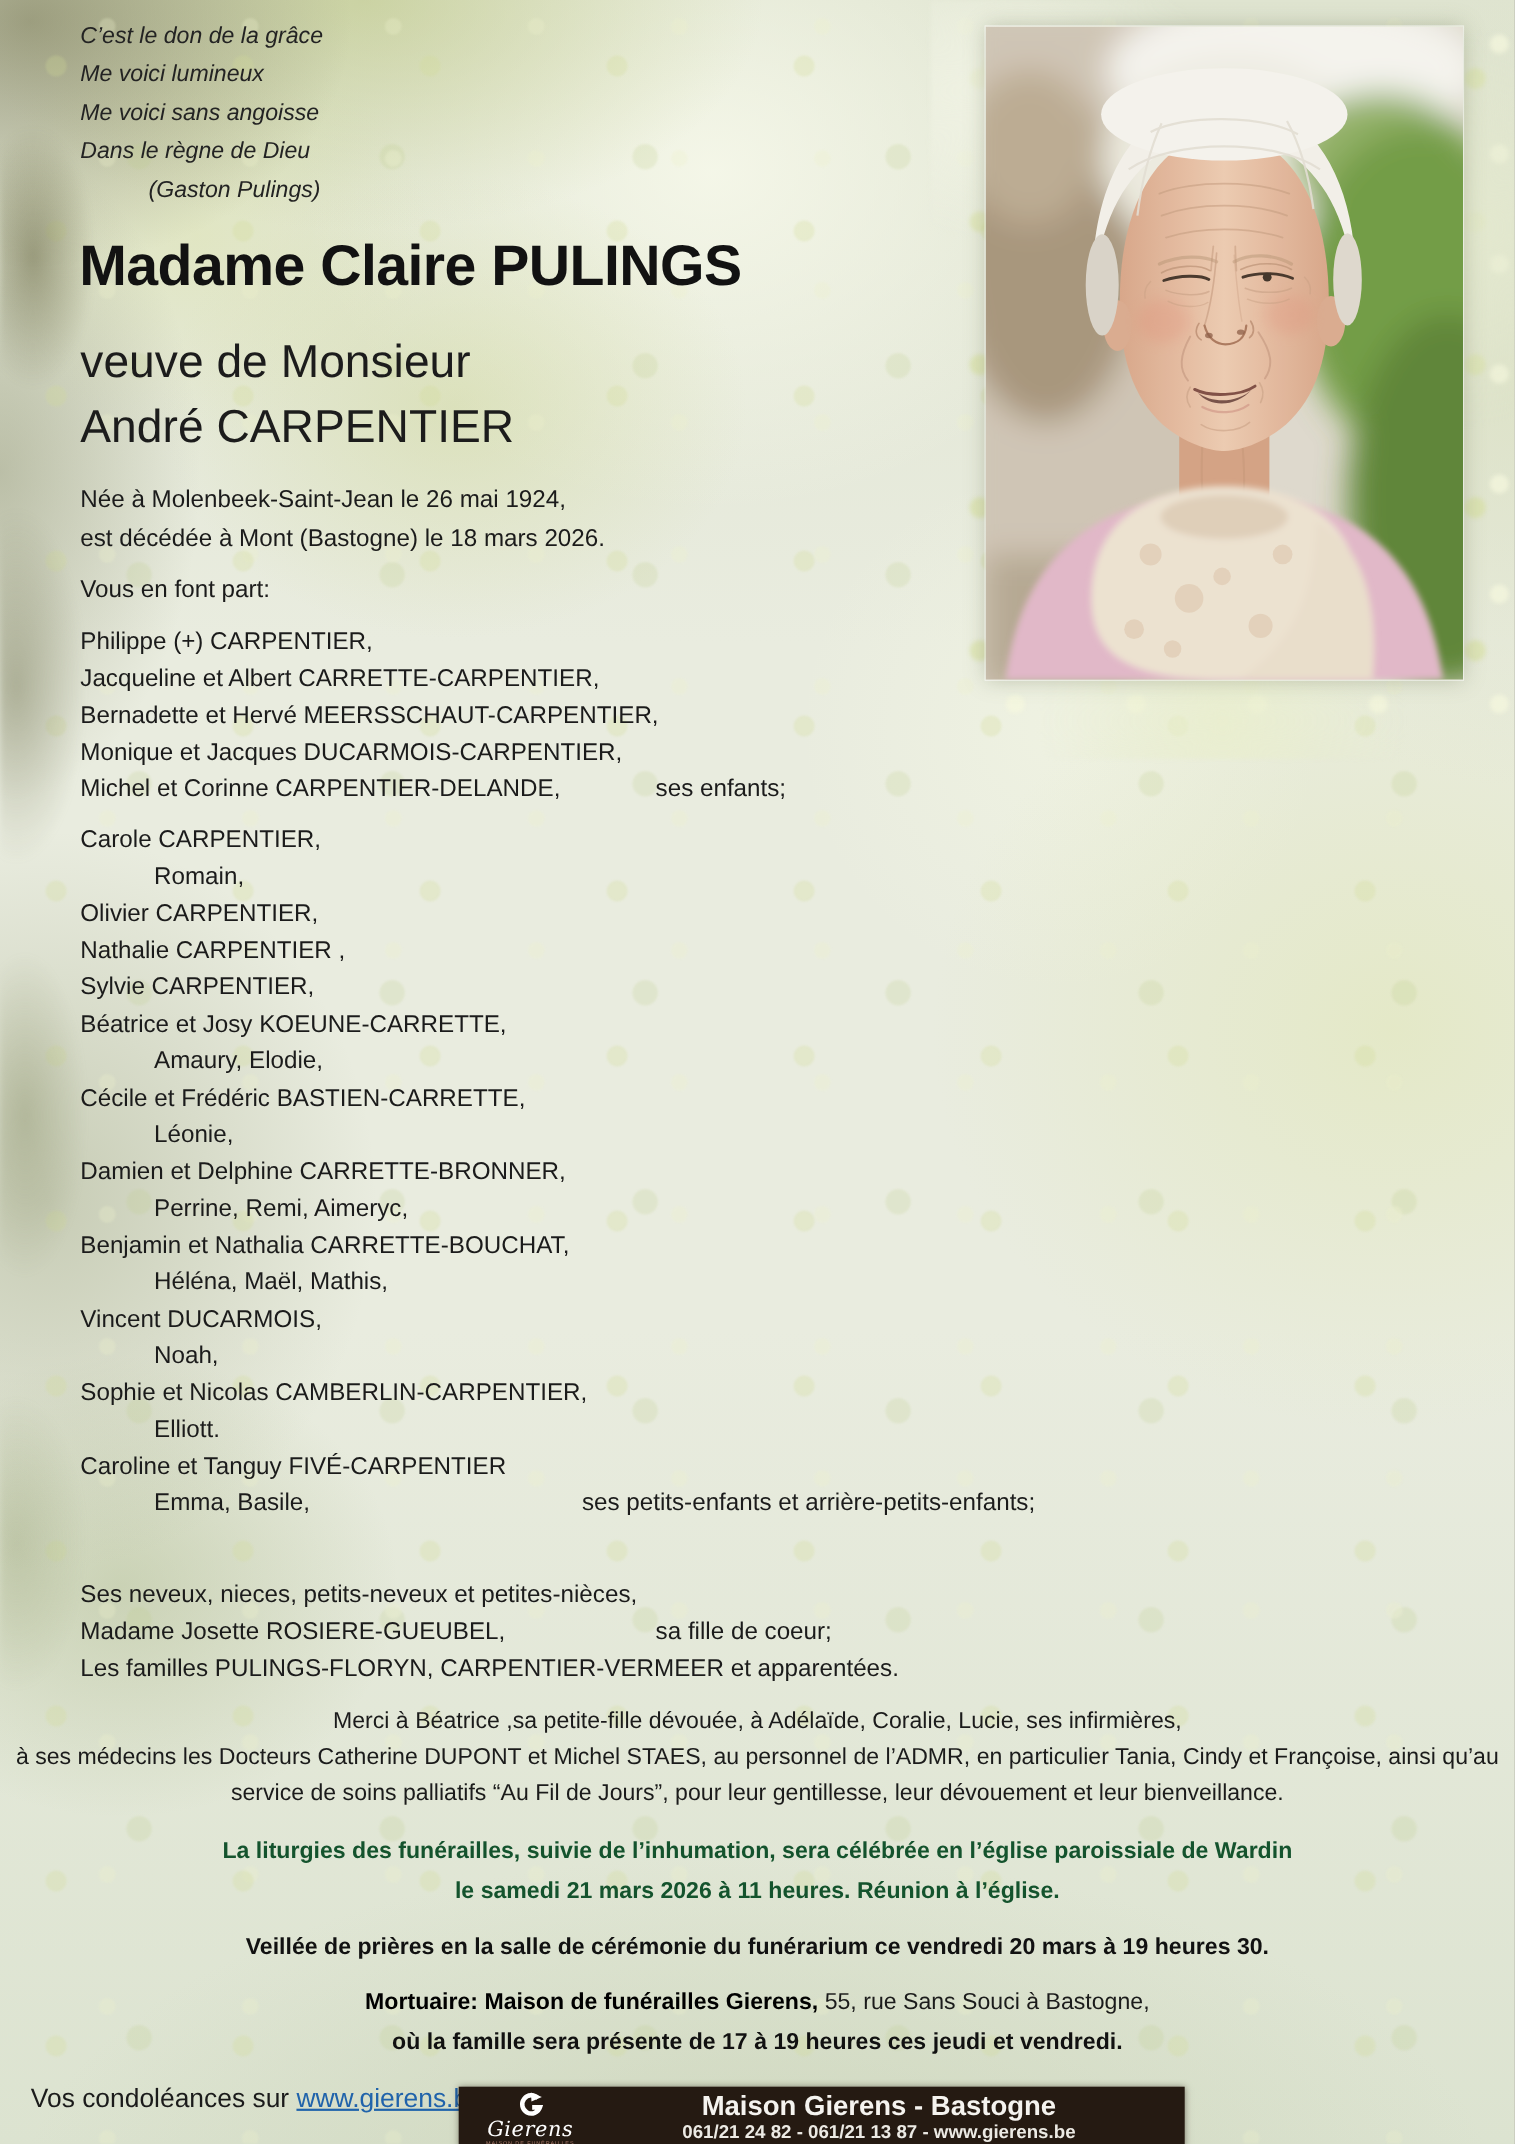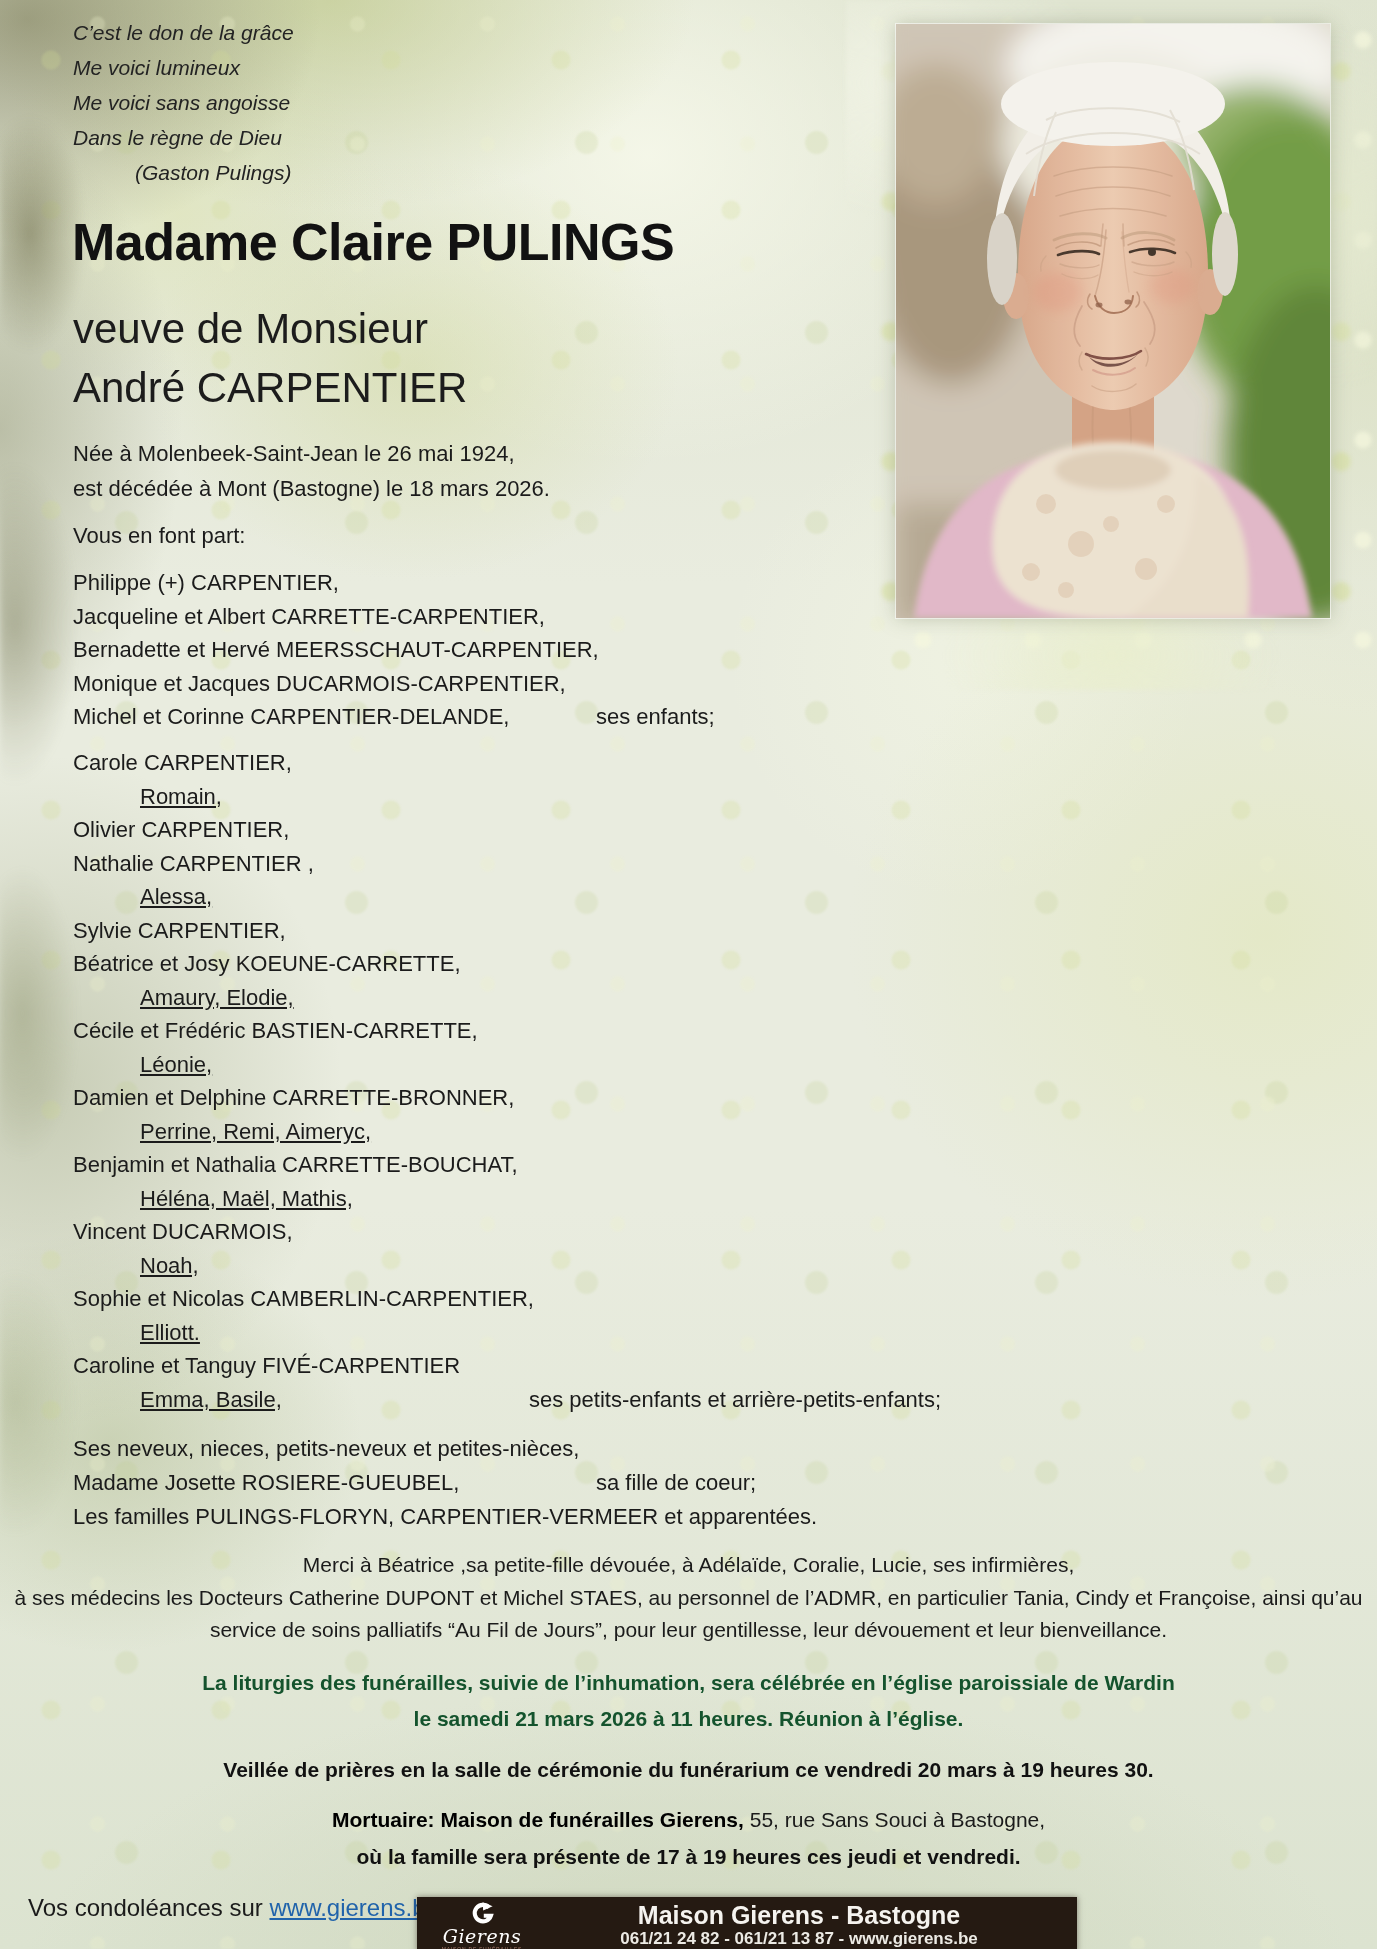--- a/index.html
+++ b/index.html
@@ -56,21 +56,21 @@
   .poem .attr{padding-left:62px;}
   .title{position:absolute;left:72px;top:212px;font-size:52px;line-height:60px;font-weight:700;letter-spacing:-.5px;color:#121212;}
   .subtitle{position:absolute;left:73px;top:299px;font-size:42px;line-height:59px;font-weight:400;color:#1c1c1c;}
   .birth{position:absolute;left:73px;top:436px;font-size:22px;line-height:35px;}
   .intro{position:absolute;left:73px;top:518px;font-size:22px;line-height:35px;}
   .list{position:absolute;left:73px;font-size:22px;line-height:33.5px;width:1240px;}
   .children{top:566px;}
   .grandchildren{top:746px;}
   .relatives{top:1432px;line-height:34px;}
   .row{position:relative;}
-  .indent{padding-left:67px;text-decoration:underline;}
+  .indent{padding-left:67px;}
   .side-label{position:absolute;left:523px;top:0;}
   .centered{position:absolute;left:0;width:1377px;text-align:center;}
   .thanks{top:1549px;font-size:21px;line-height:32.5px;}
   .funeral{top:1665px;font-size:21px;line-height:36px;font-weight:700;color:#14532d;}
   .vigil{top:1752px;font-size:21px;line-height:36px;font-weight:700;color:#111;}
   .mortuary{top:1801px;font-size:21px;line-height:37px;}
   .mortuary b{font-weight:700;color:#000000;}
   .condolence{position:absolute;left:28px;top:1893px;font-size:24px;line-height:30px;}
   .condolence a{color:#2063ab;text-decoration:underline;cursor:pointer;}
   
@@ -127,21 +127,20 @@
       <span>Michel et Corinne CARPENTIER-DELANDE,</span>
       <span class="side-label">ses enfants;</span>
     </div>
   </div>
 
   <div class="list grandchildren">
     <div class="row">Carole CARPENTIER,</div>
     <div class="row indent">Romain,</div>
     <div class="row">Olivier CARPENTIER,</div>
     <div class="row">Nathalie CARPENTIER ,</div>
-    <div class="row indent">Alessa,</div>
     <div class="row">Sylvie CARPENTIER,</div>
     <div class="row">Béatrice et Josy KOEUNE-CARRETTE,</div>
     <div class="row indent">Amaury, Elodie,</div>
     <div class="row">Cécile et Frédéric BASTIEN-CARRETTE,</div>
     <div class="row indent">Léonie,</div>
     <div class="row">Damien et Delphine CARRETTE-BRONNER,</div>
     <div class="row indent">Perrine, Remi, Aimeryc,</div>
     <div class="row">Benjamin et Nathalia CARRETTE-BOUCHAT,</div>
     <div class="row indent">Héléna, Maël, Mathis,</div>
     <div class="row">Vincent DUCARMOIS,</div>

